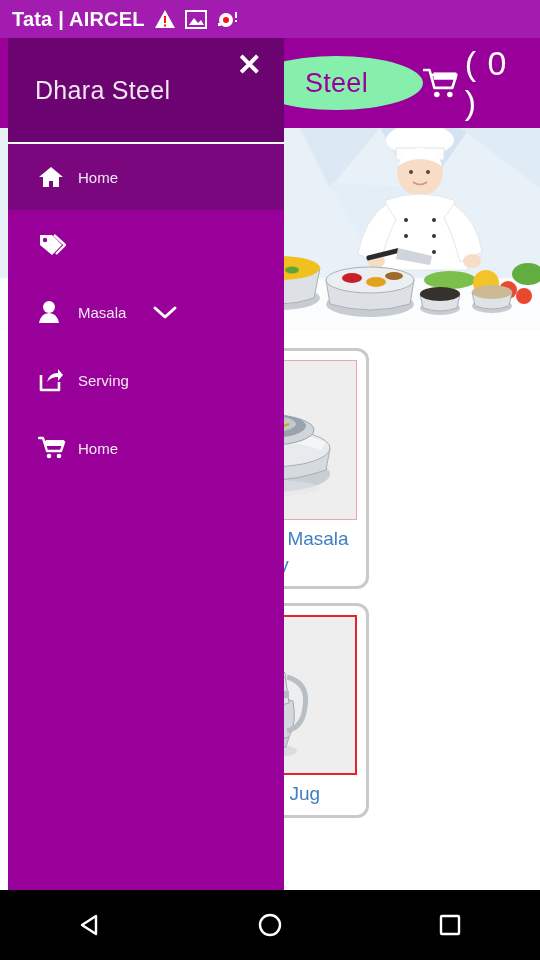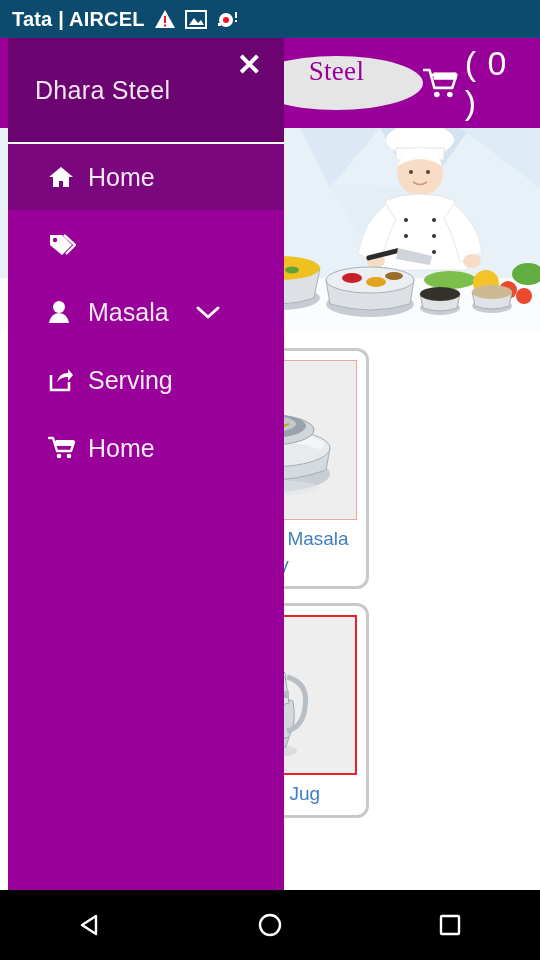--- a/index.html
+++ b/index.html
@@ -13,21 +13,21 @@
     position: relative;
     width: 540px; height: 960px;
     overflow: hidden;
     background: #fff;
   }
 
   
   .statusbar {
     position: absolute; left: 0; top: 0;
     width: 540px; height: 38px;
-    background: #0c4a6e;
+    background: #a21caf;
     display: flex; align-items: center;
     padding: 0 12px;
     color: #ffffff;
   }
   .sb-carrier {
     font-size: 20px; font-weight: bold; letter-spacing: .2px;
     white-space: nowrap;
   }
   .sb-left-icons { display: flex; align-items: center; gap: 9px; margin-left: 9px; }
   .sb-right { margin-left: auto; display: flex; align-items: center; gap: 9px; }
@@ -38,25 +38,24 @@
   .appbar {
     position: absolute; left: 0; top: 38px;
     width: 540px; height: 90px;
     background: #990099;
     display: flex; align-items: center;
     justify-content: space-between;
     padding: 0 22px 0 120px;
   }
   .logo-ellipse {
     width: 210px; height: 54px;
-    background: #e5e5e5;
+    background: #86efac;
     border-radius: 50%;
-    display: flex; align-items: flex-start; justify-content: center;
+    display: flex; align-items: center; justify-content: center;
     margin-left: 130px;
-    font-family: Liberation Serif, serif;
   }
   .logo-text {
     color: #990099; font-size: 27px; letter-spacing: .3px;
   }
   .cart-area { display: flex; align-items: center; gap: 6px; color: #fff; }
   .cart-count { font-size: 34px; color: #fff; letter-spacing: 1px; }
 
   
   .content {
     position: absolute; left: 0; top: 128px;
@@ -133,23 +132,23 @@
   }
   .drawer-close {
     position: absolute; right: 22px; top: 12px;
     color: #ffffff; font-size: 30px; line-height: 1;
     font-weight: bold; cursor: pointer;
   }
   .menu { list-style: none; }
   .menu-item {
     display: flex; align-items: center;
     height: 68px;
-    padding-left: 40px;
+    padding-left: 30px;
     color: #f4e9f4;
-    font-size: 25px;
+    font-size: 15px;
     cursor: pointer;
     position: relative;
   }
   .menu-item.active {
     background: #7a077e;
     border-top: 2px solid #ffffff;
   }
   .menu-icon {
     width: 34px; display: flex; align-items: center;
     justify-content: flex-start; margin-right: 6px;

